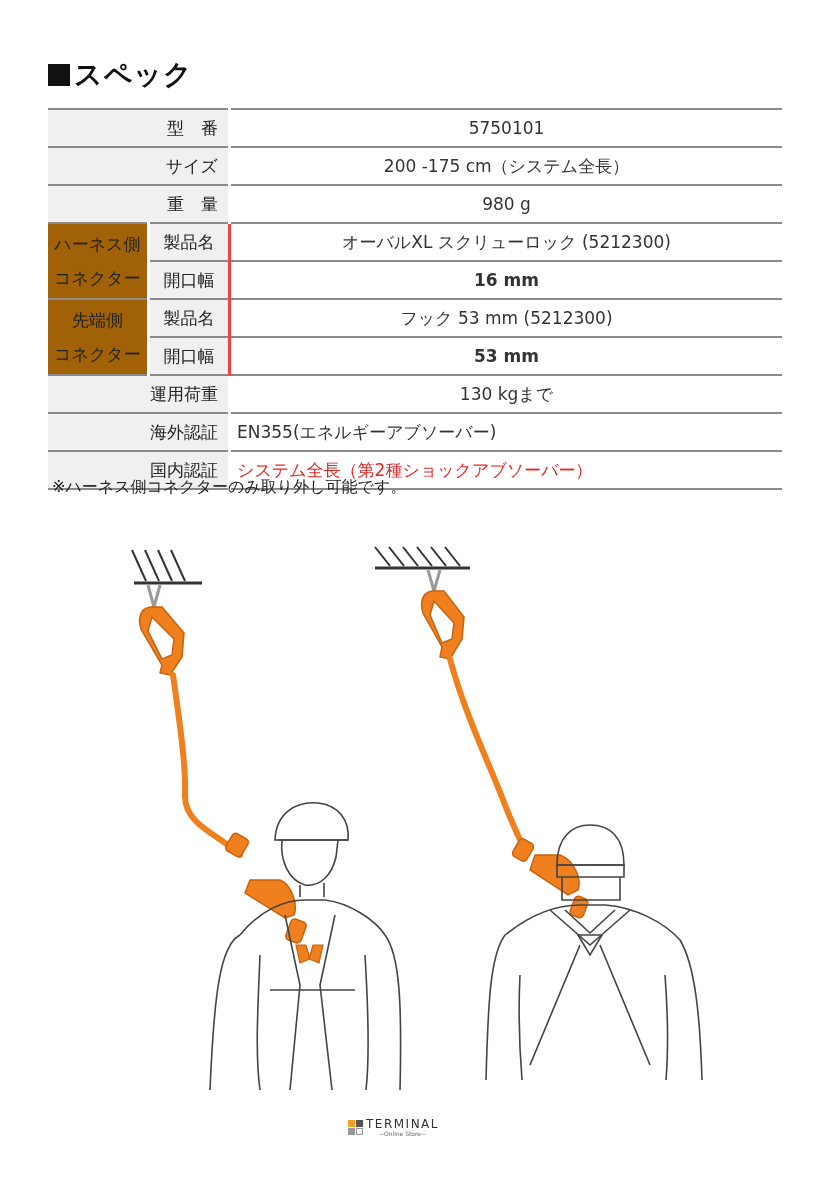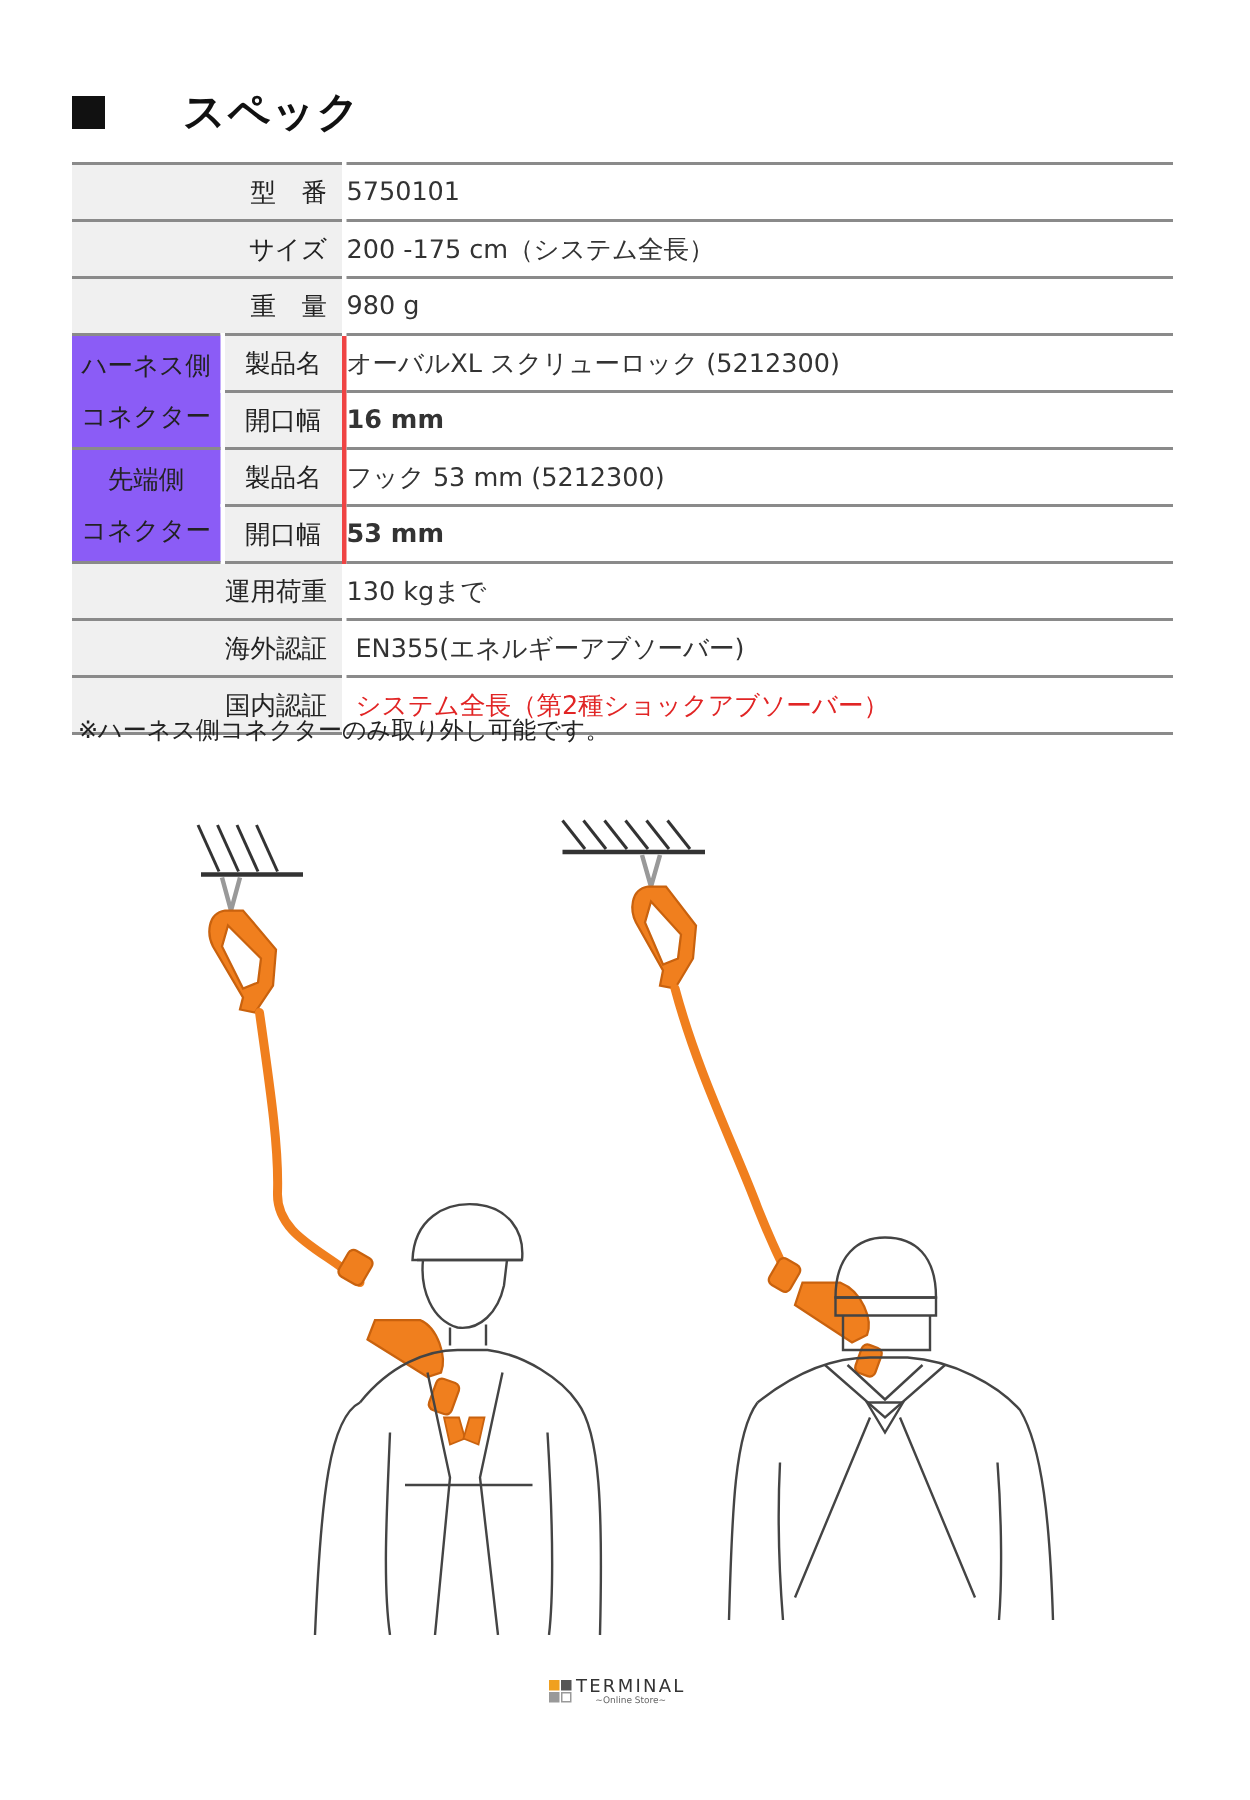--- a/index.html
+++ b/index.html
@@ -1,32 +1,32 @@
 <!DOCTYPE html>
 <html><head>
 <meta charset="utf-8">
 <style>
   html, body { margin:0; padding:0; background:#ffffff; }
   body { width:833px; height:1200px; position:relative; overflow:hidden;
          font-family:"DejaVu Sans", "Liberation Sans", sans-serif; color:#222; }
-  .title { position:absolute; left:48px; top:56px; font-size:28px; font-weight:bold; color:#111; letter-spacing:1px; display:flex; align-items:center;gap:48px; }
+  .title { position:absolute; left:48px; top:56px; font-size:28px; font-weight:bold; color:#111; letter-spacing:1px; display:flex; align-items:center; }
   .title .sq { display:inline-block; width:22px; height:22px; background:#111; margin-right:4px; }
   table.spec { position:absolute; left:48px; top:108px; width:734px; border-collapse:collapse; font-size:17px; }
   table.spec td { height:36px; padding:0; border-top:2px solid #8a8a8a; vertical-align:middle; }
   table.spec tr:last-child td { border-bottom:2px solid #8a8a8a; }
   td.lab { background:#f0f0f0; text-align:right; padding-right:10px !important; white-space:nowrap; border-right:3px solid #fff; }
-  td.grp { background:#8b5cf6; text-align:center; width:96px; border-right:3px solid #fff; line-height:36px; }
+  td.grp { background:#a16207; text-align:center; width:96px; border-right:3px solid #fff; line-height:36px; }
   td.sub { background:#f0f0f0; text-align:center; width:76px; border-right:3px solid #ef4444; }
-  td.val { color:#333; }
+  td.val { text-align:center; color:#333; }
   td.val.left { text-align:left; padding-left:6px !important; }
   td.val.bold { font-weight:bold; }
   td.val.red { color:#e12525; }
   .note { position:absolute; left:52px; top:477px; font-size:16px; color:#222; }
   .illus { position:absolute; left:110px; top:535px; width:640px; height:555px; }
-  .logo { position:absolute; left:366px; top:1118px; display:flex; align-items:center; }
+  .logo { position:absolute; left:348px; top:1118px; display:flex; align-items:center; }
   .logo .grid { display:grid; grid-template-columns:7px 7px; grid-gap:1px; margin-right:3px; }
   .logo .grid span { width:7px; height:7px; display:block; }
   .logo .txt { display:flex; flex-direction:column; line-height:1; }
   .logo .t1 { font-size:12px; letter-spacing:1.5px; color:#333; font-family:"DejaVu Sans", sans-serif; }
   .logo .t2 { font-size:6px; color:#666; text-align:center; margin-top:1px; }
 </style>
 </head>
 <body>
 
 <div class="title">

